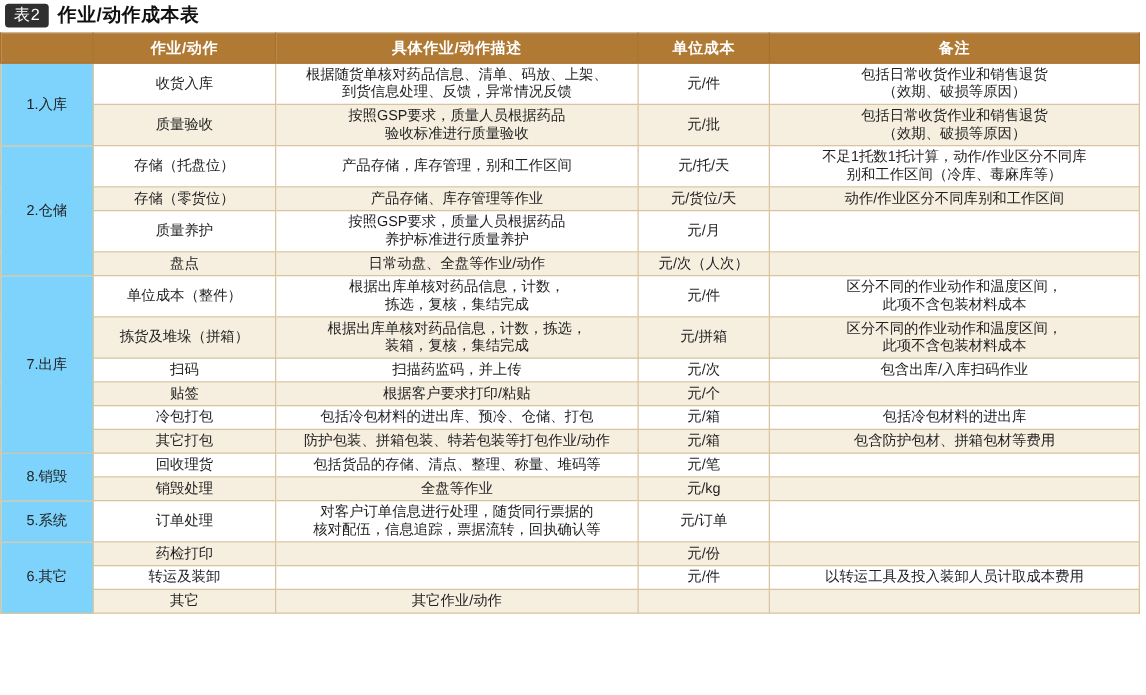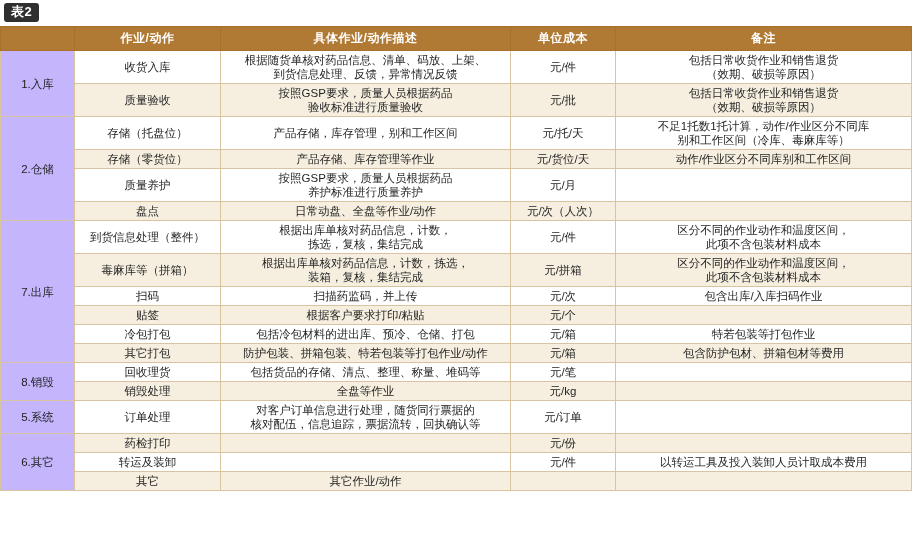--- a/index.html
+++ b/index.html
@@ -25,21 +25,21 @@
     display: flex;
     align-items: center;
     height: 26px;
     padding: 2px 0 3px 4px;
     box-sizing: border-box;
   }
   .title-badge {
     background: #2f2f2f;
     color: #ffffff;
     font-size: 13px;
-    font-weight: bold;
+    font-weight: normal;
     border-radius: 3px;
     padding: 2px 7px 3px 7px;
     line-height: 14px;
     margin-right: 7px;
     letter-spacing: 0.5px;
   }
   .title-text {
     font-size: 15px;
     font-weight: bold;
     color: #111111;
@@ -76,41 +76,42 @@
     background: #f7f2e8;
     border-left: 1px solid #d8c49e;
   }
   tr.odd td {
     background: #ffffff;
   }
   tr.even td {
     background: #f6efe0;
   }
   tr.even td.group, tr.odd td.group {
-    background: #c4b5fd;
+    background: #7dd3fc;
   }
   td.desc {
     text-align: center;
   }
   td.note {
     text-align: center;
   }
   .col1 { width: 74px; }
   .col2 { width: 146px; }
   .col3 { width: 290px; }
   .col4 { width: 105px; }
   .col5 { width: 296px; }
 </style>
 </head>
 <body>
 
 <div class="page">
 
   <div class="title-row">
     <span class="title-badge">表2</span>
+    <span class="title-text">作业/动作成本表</span>
   </div>
 
   <table class="cost-table">
     <colgroup>
       <col class="col1">
         <col class="col2">
         <col class="col3">
         <col class="col4">
         <col class="col5">
     </colgroup>
@@ -157,48 +158,48 @@
           <td class="note"></td>
         </tr>
         <tr class="even">
           <td>盘点</td>
           <td class="desc">日常动盘、全盘等作业/动作</td>
           <td>元/次（人次）</td>
           <td class="note"></td>
         </tr>
         <tr class="odd">
           <td class="group" rowspan="6">7.出库</td>
-          <td>到货信息处理（整件）</td>
+          <td>单位成本（整件）</td>
           <td class="desc">根据出库单核对药品信息，计数，<br>拣选，复核，集结完成</td>
           <td>元/件</td>
           <td class="note">区分不同的作业动作和温度区间，<br>此项不含包装材料成本</td>
         </tr>
         <tr class="even">
-          <td>毒麻库等（拼箱）</td>
+          <td>拣货及堆垛（拼箱）</td>
           <td class="desc">根据出库单核对药品信息，计数，拣选，<br>装箱，复核，集结完成</td>
           <td>元/拼箱</td>
           <td class="note">区分不同的作业动作和温度区间，<br>此项不含包装材料成本</td>
         </tr>
         <tr class="odd">
           <td>扫码</td>
           <td class="desc">扫描药监码，并上传</td>
           <td>元/次</td>
           <td class="note">包含出库/入库扫码作业</td>
         </tr>
         <tr class="even">
           <td>贴签</td>
           <td class="desc">根据客户要求打印/粘贴</td>
           <td>元/个</td>
           <td class="note"></td>
         </tr>
         <tr class="odd">
           <td>冷包打包</td>
           <td class="desc">包括冷包材料的进出库、预冷、仓储、打包</td>
           <td>元/箱</td>
-          <td class="note">特若包装等打包作业</td>
+          <td class="note">包括冷包材料的进出库</td>
         </tr>
         <tr class="even">
           <td>其它打包</td>
           <td class="desc">防护包装、拼箱包装、特若包装等打包作业/动作</td>
           <td>元/箱</td>
           <td class="note">包含防护包材、拼箱包材等费用</td>
         </tr>
         <tr class="odd">
           <td class="group" rowspan="2">8.销毁</td>
           <td>回收理货</td>

